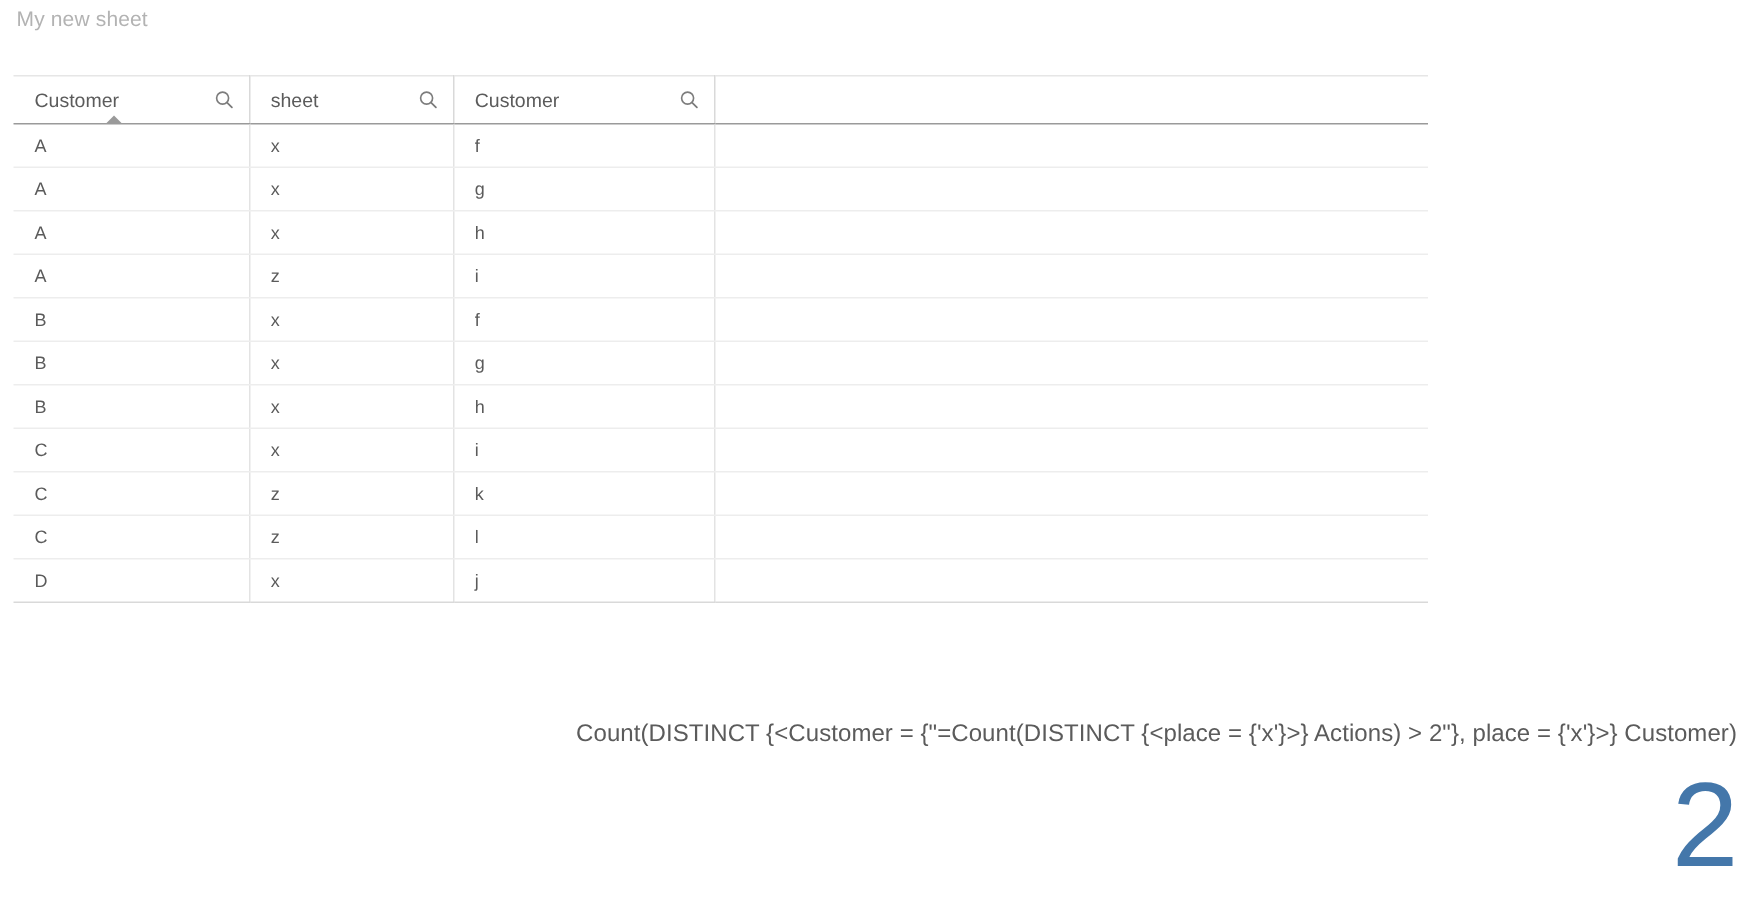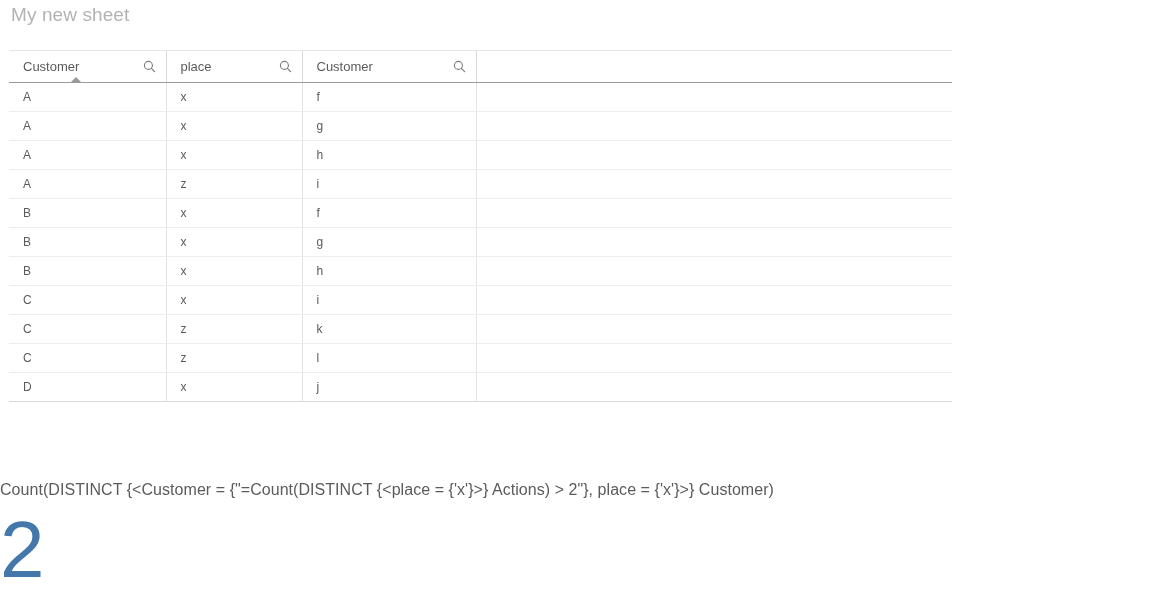--- a/index.html
+++ b/index.html
@@ -14,21 +14,21 @@
     overflow: hidden;
     font-family: "Liberation Sans", sans-serif;
     -webkit-font-smoothing: antialiased;
   }
 
   
   .sheet-title {
     position: absolute;
     left: 11px;
     top: 4px;
-    font-size: 19px;
+    font-size: 14px;
     font-weight: 400;
     color: #b3b3b3;
     letter-spacing: 0.1px;
     white-space: nowrap;
   }
 
   
   .table-object {
     position: absolute;
     left: 9px;
@@ -116,21 +116,21 @@
   .tbl tbody tr:last-child td {
     border-bottom: 1px solid #d9d9d9;
   }
 
   
   .kpi-object {
     position: absolute;
     left: 0;
     top: 476px;
     width: 1158px;
-    text-align: left;
+    text-align: right;
   }
   .kpi-expression {
     font-size: 16px;
     color: #5b5b5b;
     line-height: 28px;
     white-space: nowrap;
     letter-spacing: 0.05px;
   }
   .kpi-value {
     margin-top: 4px;
@@ -163,21 +163,21 @@
               <svg width="13" height="13" viewBox="0 0 13 13" aria-hidden="true">
                 <circle cx="5.4" cy="5.4" r="4" fill="none" stroke="#7d7d7d" stroke-width="1.1"></circle>
                 <line x1="8.4" y1="8.4" x2="11.6" y2="11.6" stroke="#7d7d7d" stroke-width="1.2" stroke-linecap="round"></line>
               </svg>
             </span>
           </span>
           <span class="sort-caret"></span>
         </th>
         <th>
           <span class="th-inner">
-            <span class="th-label">place</span>
+            <span class="th-label">sheet</span>
             <span class="search-icon">
               <svg width="13" height="13" viewBox="0 0 13 13" aria-hidden="true">
                 <circle cx="5.4" cy="5.4" r="4" fill="none" stroke="#7d7d7d" stroke-width="1.1"></circle>
                 <line x1="8.4" y1="8.4" x2="11.6" y2="11.6" stroke="#7d7d7d" stroke-width="1.2" stroke-linecap="round"></line>
               </svg>
             </span>
           </span>
         </th>
         <th>
           <span class="th-inner">

